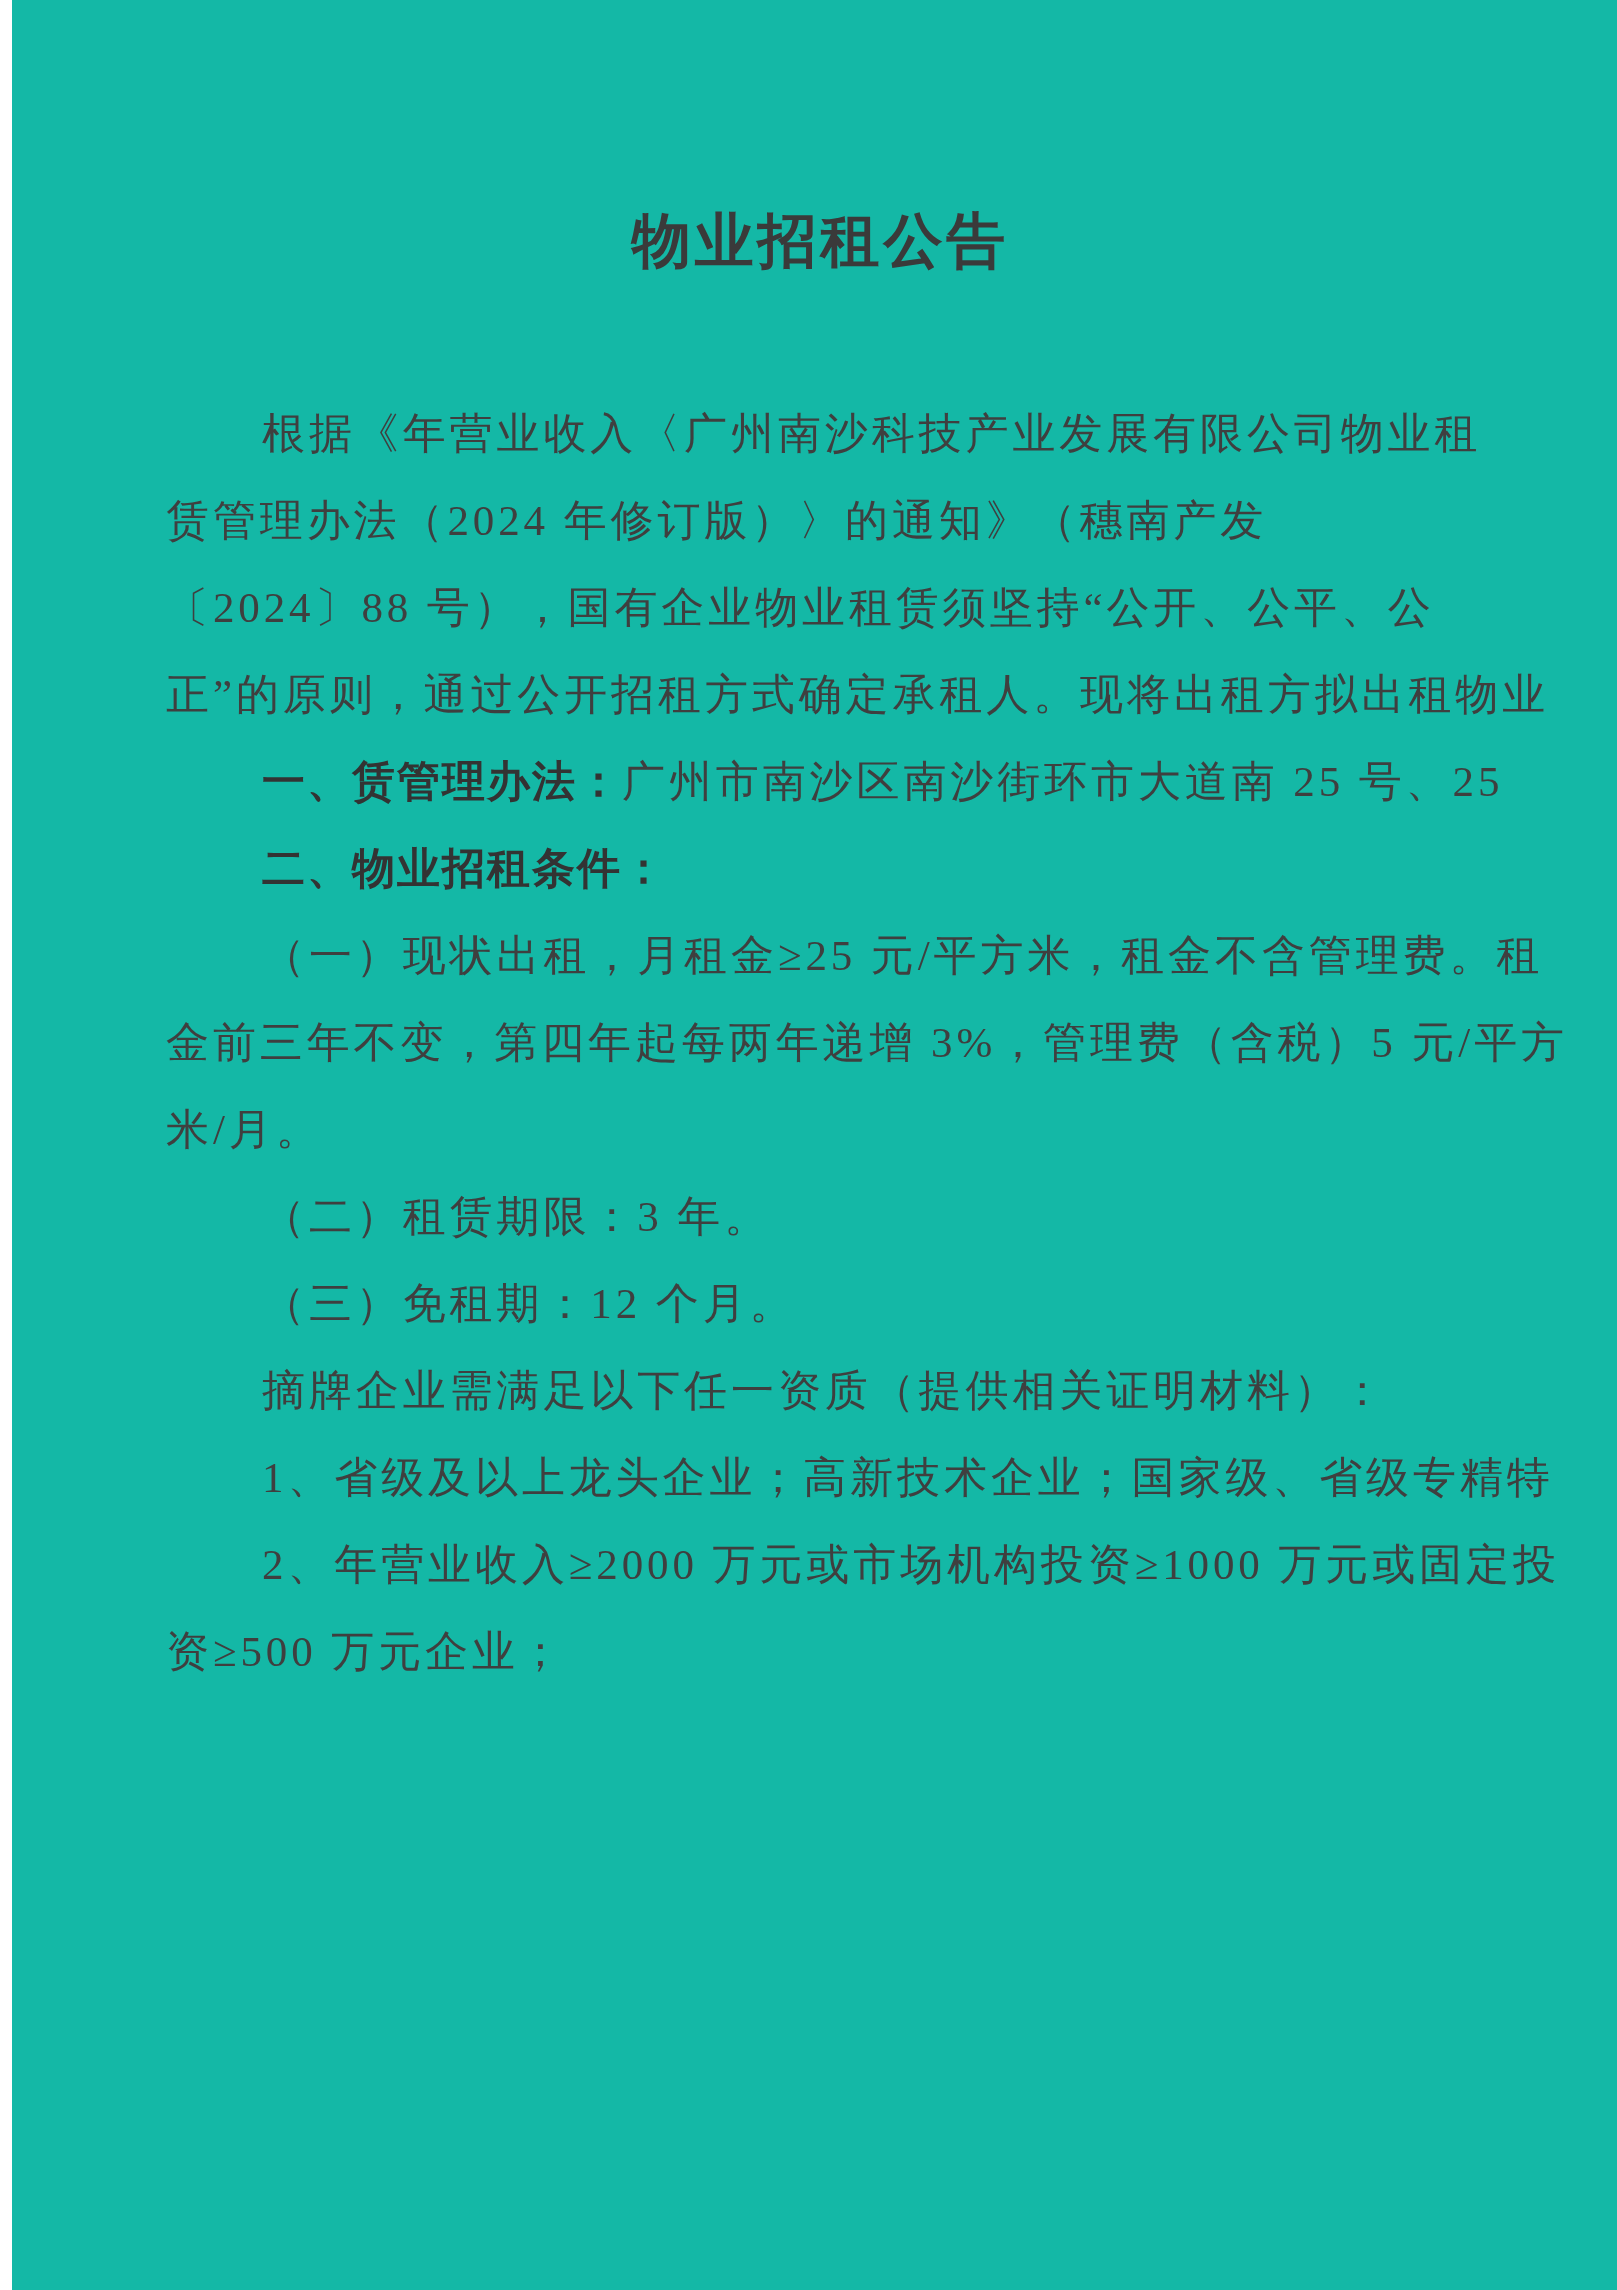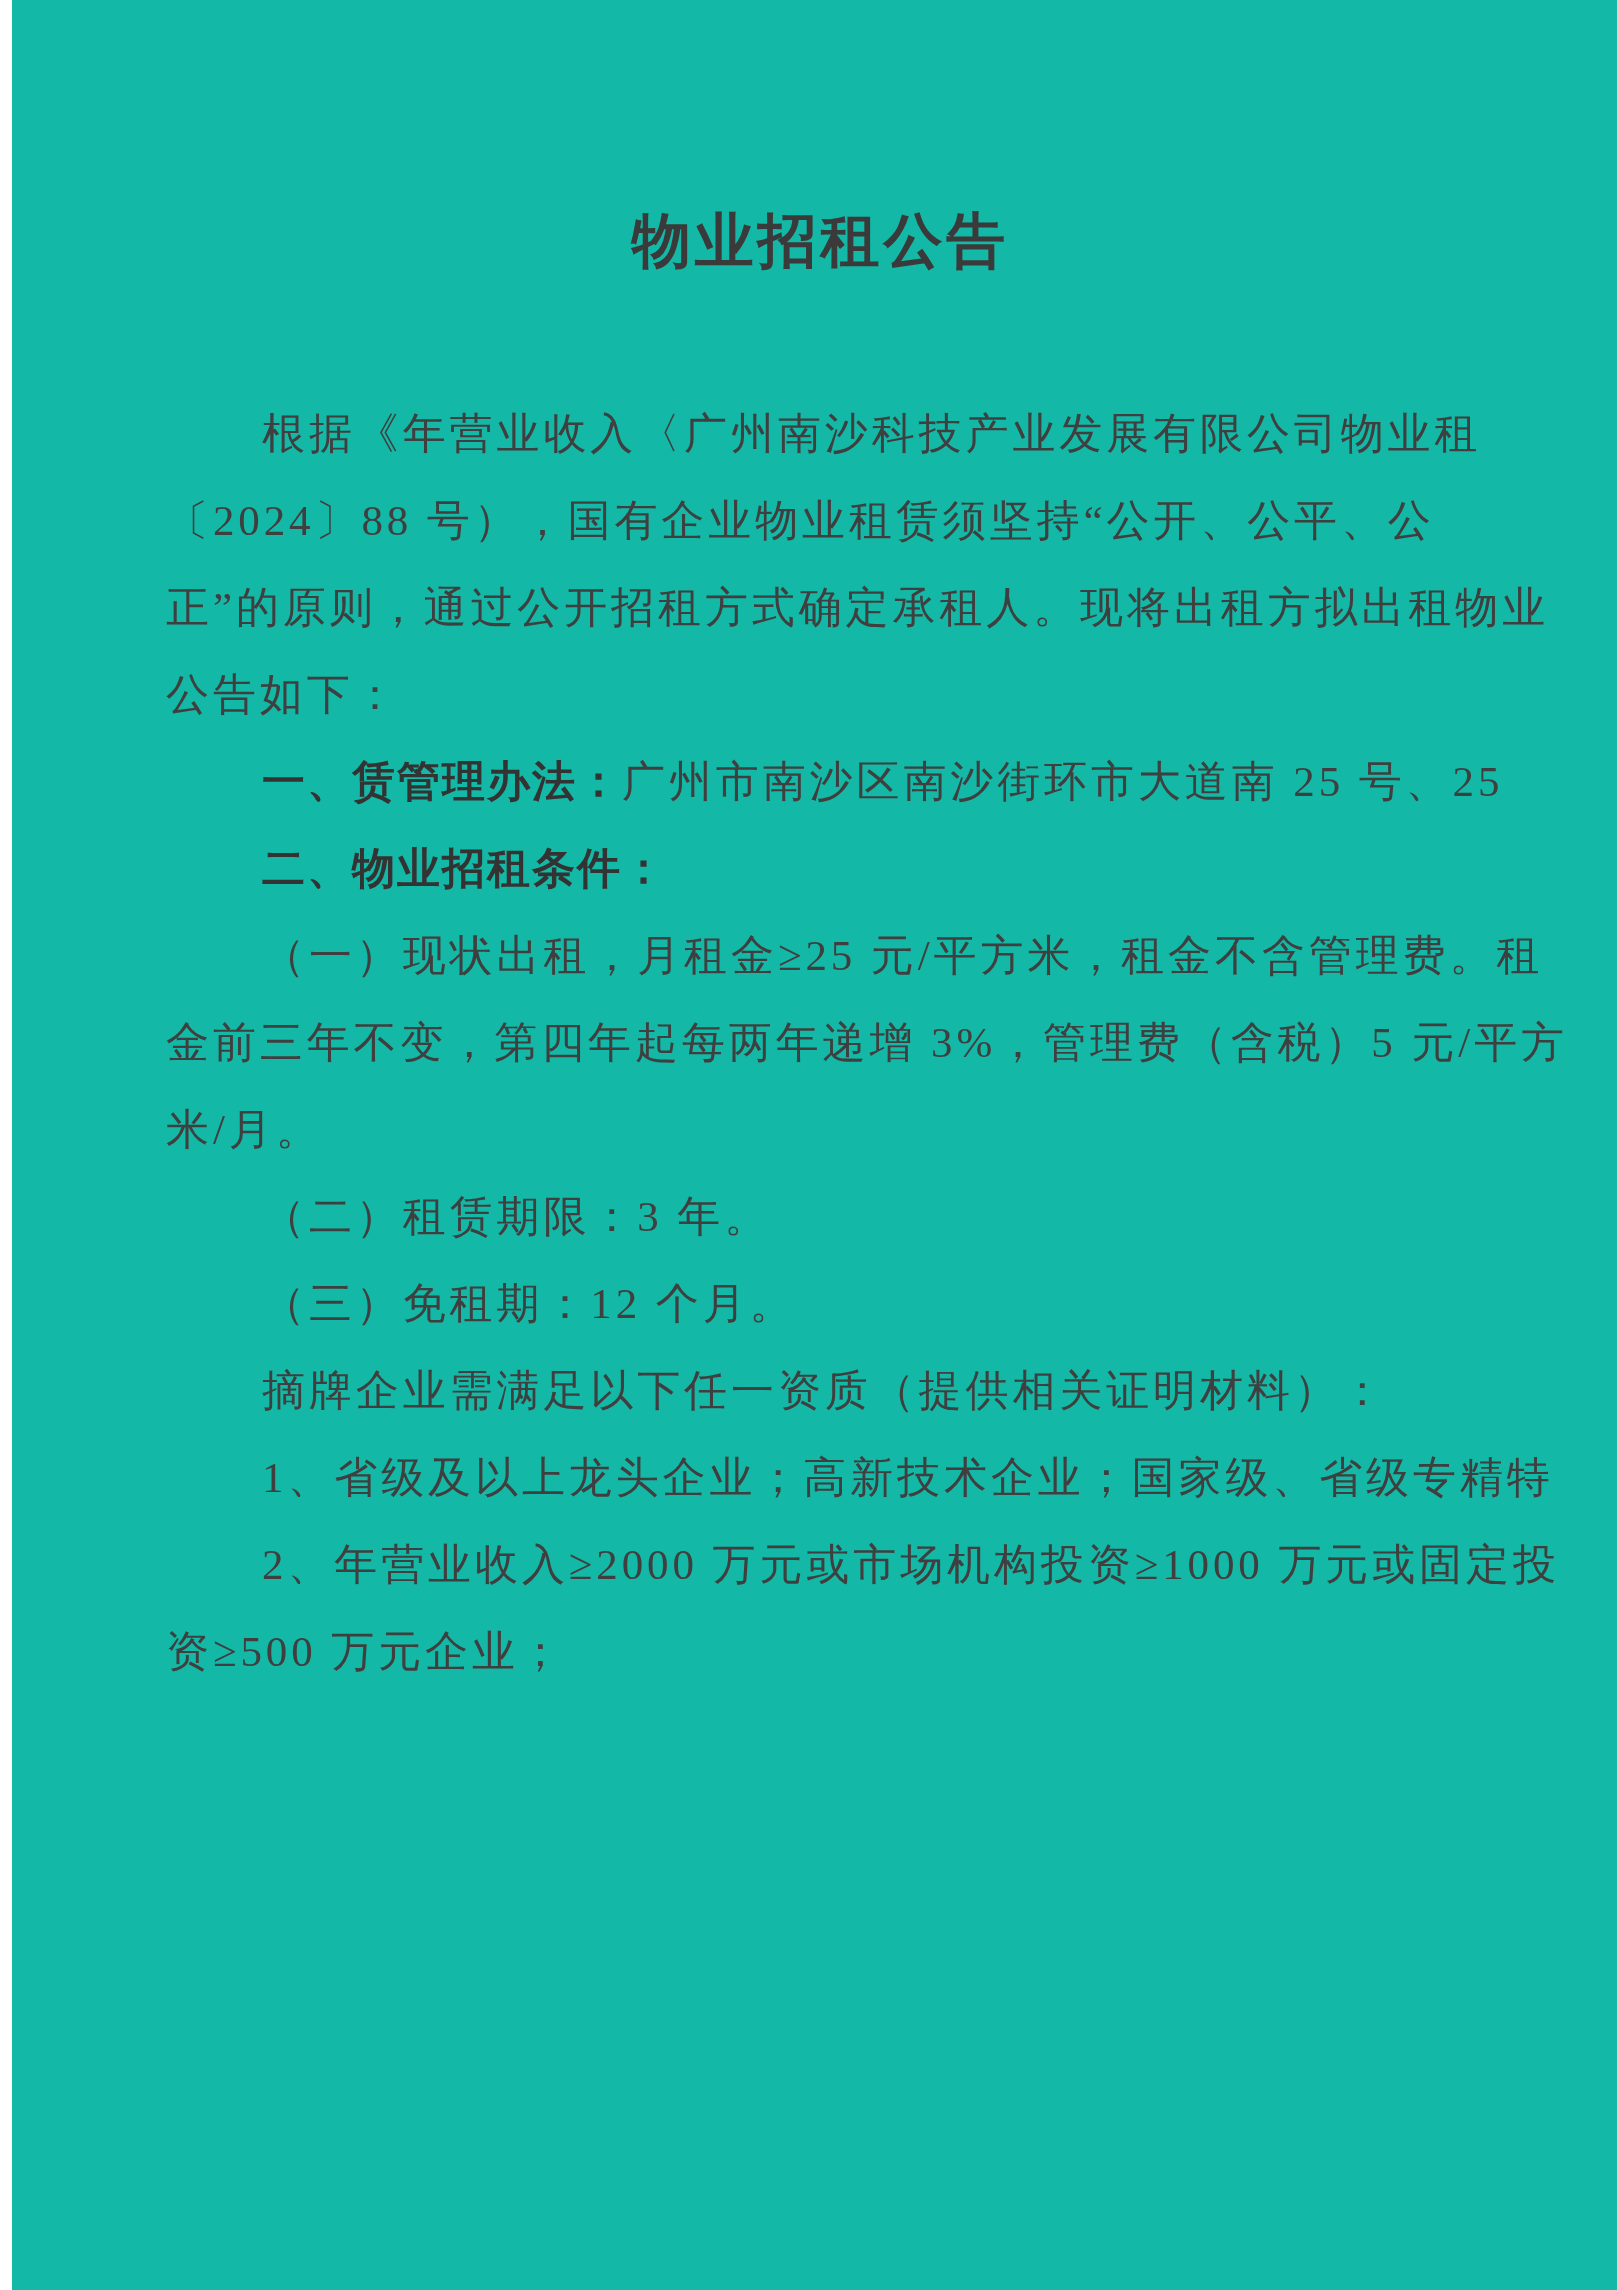--- a/index.html
+++ b/index.html
@@ -57,23 +57,23 @@
     letter-spacing: 2px;
   }
 </style>
 </head>
 <body>
 
 <div class="page">
   <div class="doc-title">物业招租公告</div>
   <div class="doc-body">
       <div class="line indent"><span class="run">根据《年营业收入〈广州南沙科技产业发展有限公司物业租</span></div>
+      <div class="line"><span class="run">赁管理办法（2024 年修订版）〉的通知》（穗南产发</span></div>
       <div class="line"><span class="run">〔2024〕88 号），国有企业物业租赁须坚持“公开、公平、公</span></div>
       <div class="line"><span class="run">正”的原则，通过公开招租方式确定承租人。现将出租方拟出租物业</span></div>
-      <div class="line"><span class="run">公告如下：</span></div>
       <div class="line indent"><span class="run-bold">一、赁管理办法：</span><span class="run">广州市南沙区南沙街环市大道南 25 号、25</span></div>
       <div class="line indent"><span class="run-bold">二、物业招租条件：</span></div>
       <div class="line indent"><span class="run">（一）现状出租，月租金≥25 元/平方米，租金不含管理费。租</span></div>
       <div class="line"><span class="run">金前三年不变，第四年起每两年递增 3%，管理费（含税）5 元/平方</span></div>
       <div class="line"><span class="run">米/月。</span></div>
       <div class="line indent"><span class="run">（二）租赁期限：3 年。</span></div>
       <div class="line indent"><span class="run">（三）免租期：12 个月。</span></div>
       <div class="line indent"><span class="run">摘牌企业需满足以下任一资质（提供相关证明材料）：</span></div>
       <div class="line indent"><span class="run">1、省级及以上龙头企业；高新技术企业；国家级、省级专精特</span></div>
       <div class="line indent"><span class="run">2、年营业收入≥2000 万元或市场机构投资≥1000 万元或固定投</span></div>

